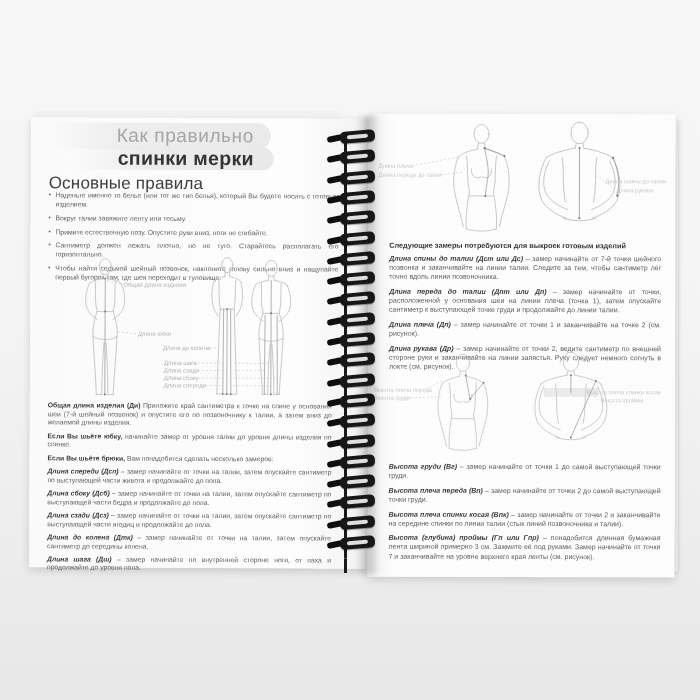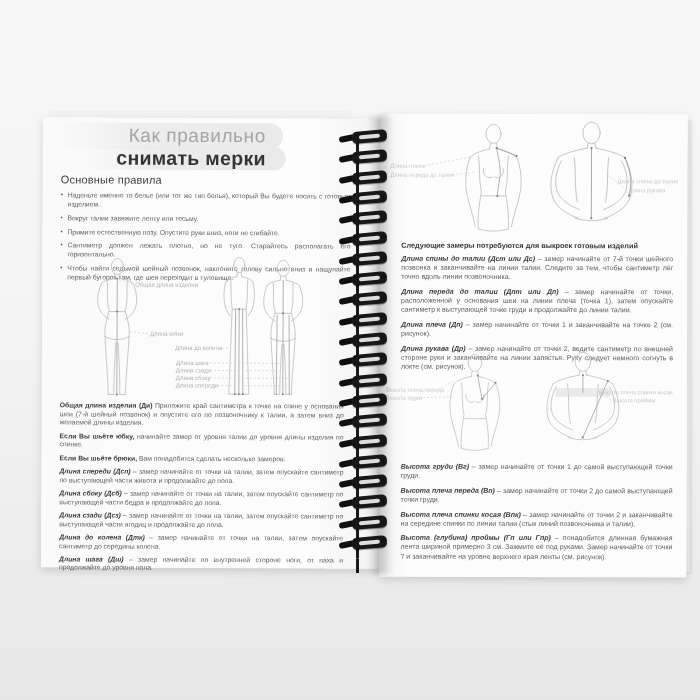--- a/index.html
+++ b/index.html
@@ -1,18 +1,18 @@
 <!DOCTYPE html>
 <html><head>
 <meta charset="utf-8">
 <style>
   html,body{margin:0;padding:0;width:700px;height:700px;overflow:hidden;
     font-family:"Liberation Sans","DejaVu Sans",sans-serif;}
   body{background:linear-gradient(180deg,#f7f7f7 0%,#f4f4f4 45%,#ececec 80%,#e7e7e7 100%);position:relative;}
-  .book{position:absolute;left:12px;top:0;width:616px;height:700px;}
+  .book{position:absolute;left:0;top:0;width:616px;height:700px;}
   .under-sheet-a{position:absolute;left:38px;top:112px;width:300px;height:12px;background:#f2f2f2;border-radius:2px;box-shadow:0 0 3px rgba(0,0,0,.08);}
   .under-sheet-b{position:absolute;left:670px;top:120px;width:8px;height:452px;background:#efefef;box-shadow:1px 1px 3px rgba(0,0,0,.1);}
   .page{position:absolute;background:#fdfdfd;box-shadow:0 3px 9px rgba(0,0,0,.15);}
   .page-left{left:30px;top:118px;width:338px;height:450px;transform:rotate(.25deg);
     background:linear-gradient(90deg,#fafafa 0%,#fdfdfd 78%,#f4f4f4 96%,#e9e9e9 100%);z-index:2;}
   .page-right{left:368px;top:114px;width:307px;height:463px;transform:rotate(.15deg);
     background:linear-gradient(90deg,#ebebeb 0%,#f7f7f7 3%,#fdfdfd 10%,#fcfcfc 100%);z-index:2;}
   .spine-shadow{position:absolute;left:356px;top:116px;width:26px;height:458px;z-index:3;
     background:linear-gradient(90deg,rgba(0,0,0,0),rgba(0,0,0,.16) 50%,rgba(0,0,0,0));filter:blur(2px);}
   
@@ -25,21 +25,21 @@
   .coil .slit{position:absolute;left:20px;top:4.2px;width:21px;height:3.4px;background:#dedede;border-radius:2px;}
   
   .title-band1{position:absolute;left:0;top:5px;width:240px;height:26px;border-radius:0 13px 13px 0;
     background:linear-gradient(90deg,rgba(235,235,235,0) 6%,rgba(235,235,235,.85) 38%,#eaeaea 100%);
     text-align:right;box-sizing:border-box;padding-right:17px;line-height:26px;
     font-size:19px;font-weight:300;letter-spacing:.6px;color:#a5a5a5;}
   .title-band2{position:absolute;left:30px;top:29px;width:213px;height:23px;border-radius:12px;
     background:linear-gradient(90deg,rgba(234,234,234,0) 4%,rgba(234,234,234,.9) 42%,#e9e9e9 100%);
     text-align:right;box-sizing:border-box;padding-right:20px;line-height:23px;
     font-size:19.5px;font-weight:600;letter-spacing:.3px;color:#343434;}
-  .rules-heading{position:absolute;left:18px;top:56px;font-size:11px;font-weight:500;color:#3d3d3d;letter-spacing:.2px;}
+  .rules-heading{position:absolute;left:18px;top:56px;font-size:17px;font-weight:500;color:#3d3d3d;letter-spacing:.2px;}
   .rules{position:absolute;left:18px;top:74px;width:290px;margin:0;padding:0;list-style:none;}
   .rules li{font-size:6.8px;line-height:1.32;color:#606060;margin:0 0 4.8px;padding-left:7px;position:relative;text-align:justify;}
   .rules li::before{content:"▪";position:absolute;left:0;top:0;color:#555;font-size:6px;}
   .figures-left{position:absolute;left:0;top:138px;width:338px;height:146px;}
   .sections{position:absolute;margin:0;}
   .sections p{font-size:6.8px;line-height:1.28;color:#5e5e5e;margin:0 0 4.6px;text-align:justify;}
   .sections-left{left:18px;top:284px;width:284px;}
   .term{color:#3a3a3a;}
   .term.b{font-weight:700;}
   .term.bi{font-weight:700;font-style:italic;}
@@ -62,21 +62,21 @@
 </style>
 </head>
 <body>
 
 <div class="book">
   <div class="under-sheet-a"></div>
   <div class="under-sheet-b"></div>
 
   <div class="page page-left">
     <div class="title-band1">Как правильно</div>
-    <div class="title-band2">снимать мерки</div>
+    <div class="title-band2">спинки мерки</div>
     <div class="rules-heading">Основные правила</div>
     <ul class="rules">
 
     <li>Наденьте именно то белье (или тот же тип белья), который Вы будете носить с готовым изделием.</li>
         <li>Вокруг талии завяжите ленту или тесьму.</li>
         <li>Примите естественную позу. Опустите руки вниз, ноги не сгибайте.</li>
         <li>Сантиметр должен лежать плотно, но не туго. Старайтесь располагать его горизонтально.</li>
         <li>Чтобы найти седьмой шейный позвонок, наклоните голову сильно вниз и нащупайте первый бугорок там, где шея переходит в туловище.</li>
       </ul>
 

